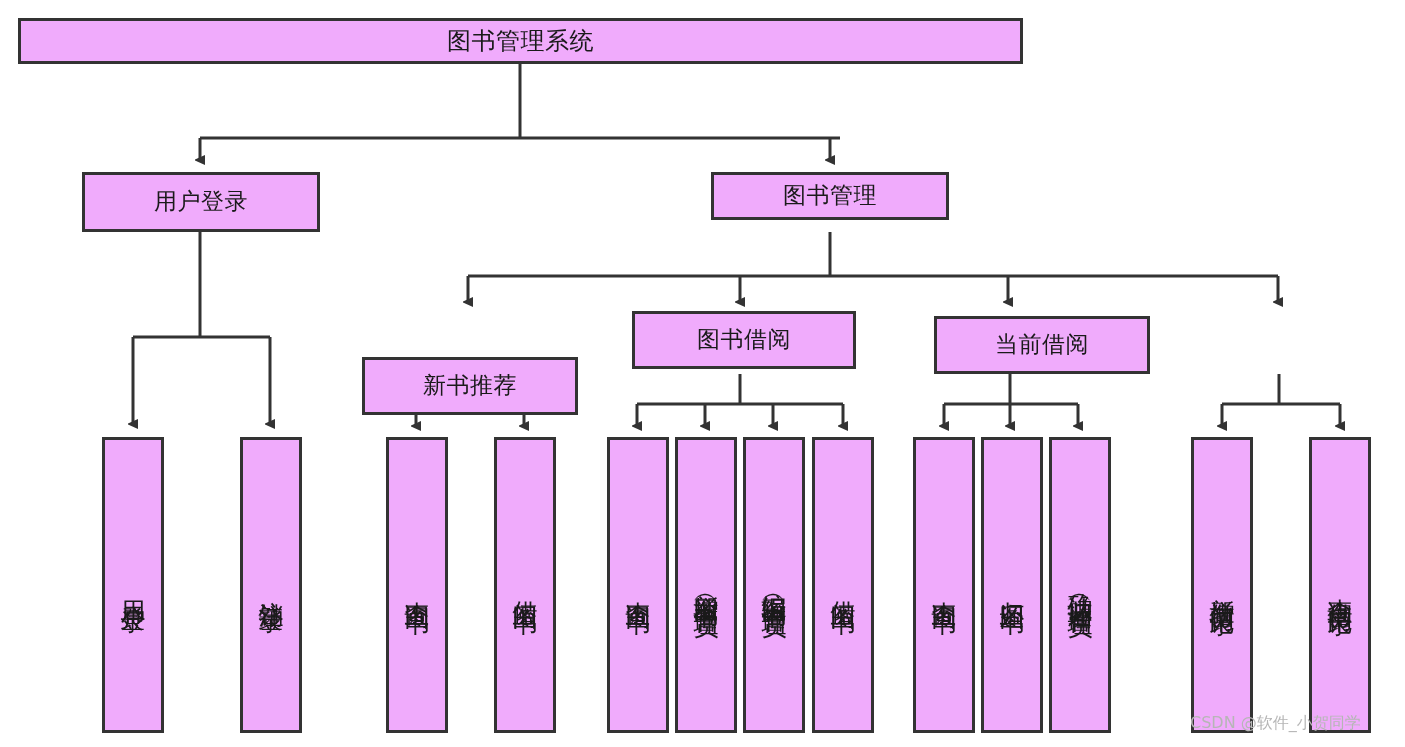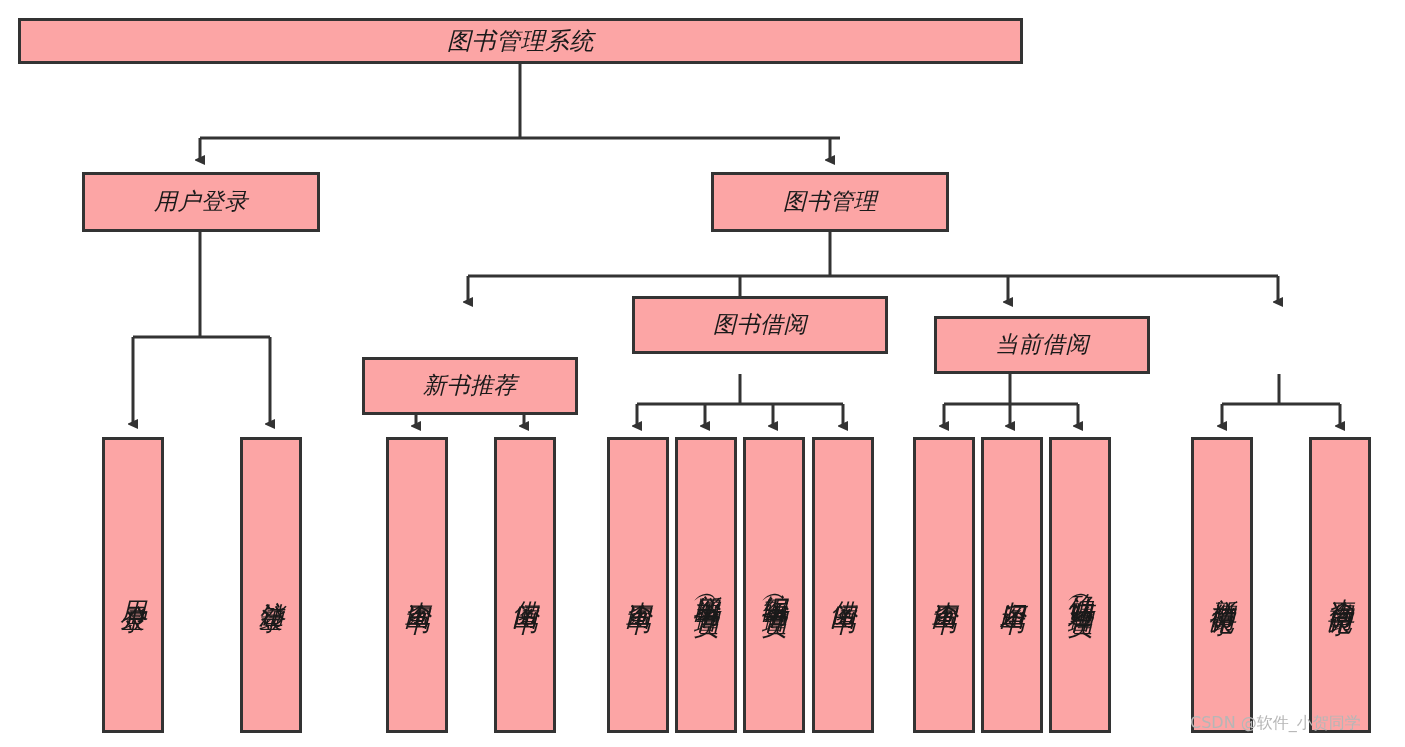--- a/index.html
+++ b/index.html
@@ -20,27 +20,26 @@
     left: 0;
     top: 0;
     width: 1405px;
     height: 747px;
     pointer-events: none;
   }
   .node {
     position: absolute;
     box-sizing: border-box;
     border: 3px solid #333333;
-    background: #fca5a5;
+    background: #f0abfc;
     display: flex;
     align-items: center;
     justify-content: center;
     color: #1a1a1a;
     z-index: 2;
-    font-style: italic;
   }
   .node .label {
     line-height: 1.18;
     letter-spacing: 0.5px;
     white-space: nowrap;
   }
   .node.horiz .label {
     writing-mode: horizontal-tb;
     font-size: 23px;
   }
@@ -123,28 +122,28 @@
     </g>
   </svg>
 
   <div class="node horiz root" style="left:18px; top:18px; width:1005px; height:46px;">
     <span class="label">图书管理系统</span>
   </div>
 
   <div class="node horiz" style="left:82px; top:172px; width:238px; height:60px;">
     <span class="label">用户登录</span>
   </div>
-  <div class="node horiz" style="left:711px; top:172px; width:238px; height:60px;">
+  <div class="node horiz" style="left:711px; top:172px; width:238px; height:48px;">
     <span class="label">图书管理</span>
   </div>
 
   <div class="node horiz" style="left:362px; top:316px; width:216px; height:58px;margin-top:41px;">
     <span class="label">新书推荐</span>
   </div>
-  <div class="node horiz" style="left:632px; top:296px; width:256px; height:58px;">
+  <div class="node horiz" style="left:632px; top:311px; width:224px; height:58px;">
     <span class="label">图书借阅</span>
   </div>
   <div class="node horiz" style="left:902px; top:316px; width:216px; height:58px;margin-left:32px;">
     <span class="label">当前借阅</span>
   </div>
 
   <div class="node vert" style="left:102px; top:437px; width:62px; height:296px;">
     <span class="label">用户登录</span>
   </div>
   <div class="node vert" style="left:240px; top:437px; width:62px; height:296px;">

